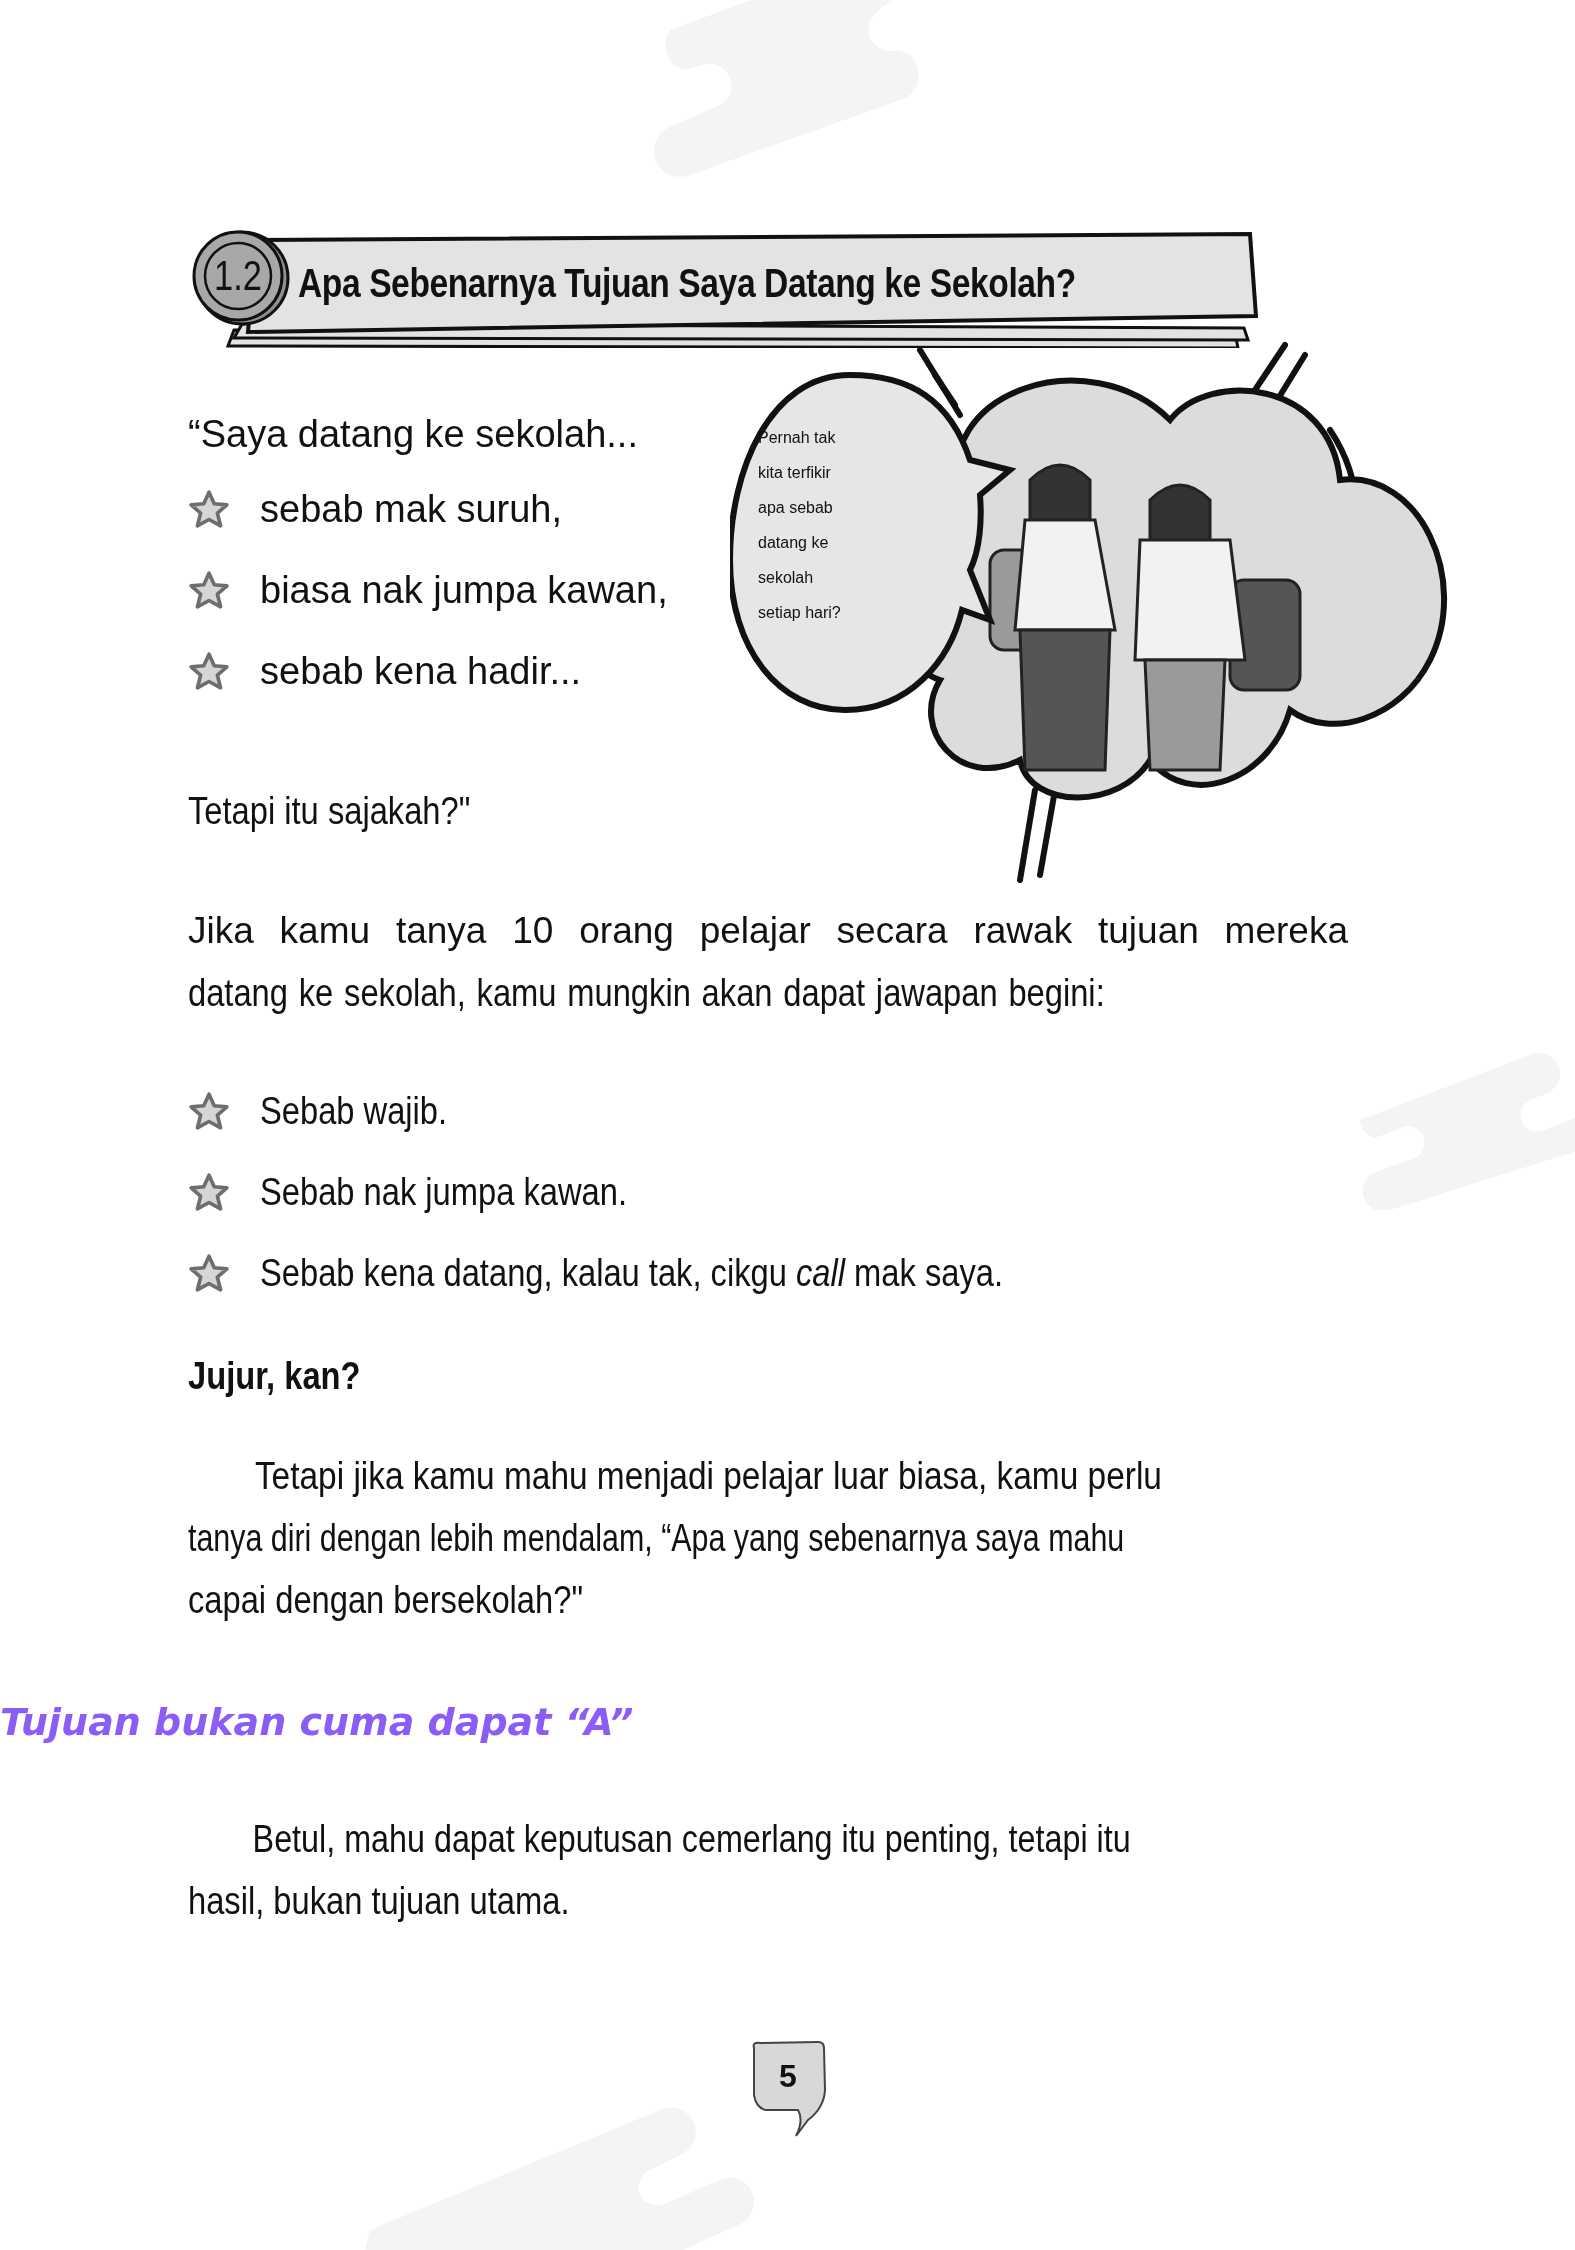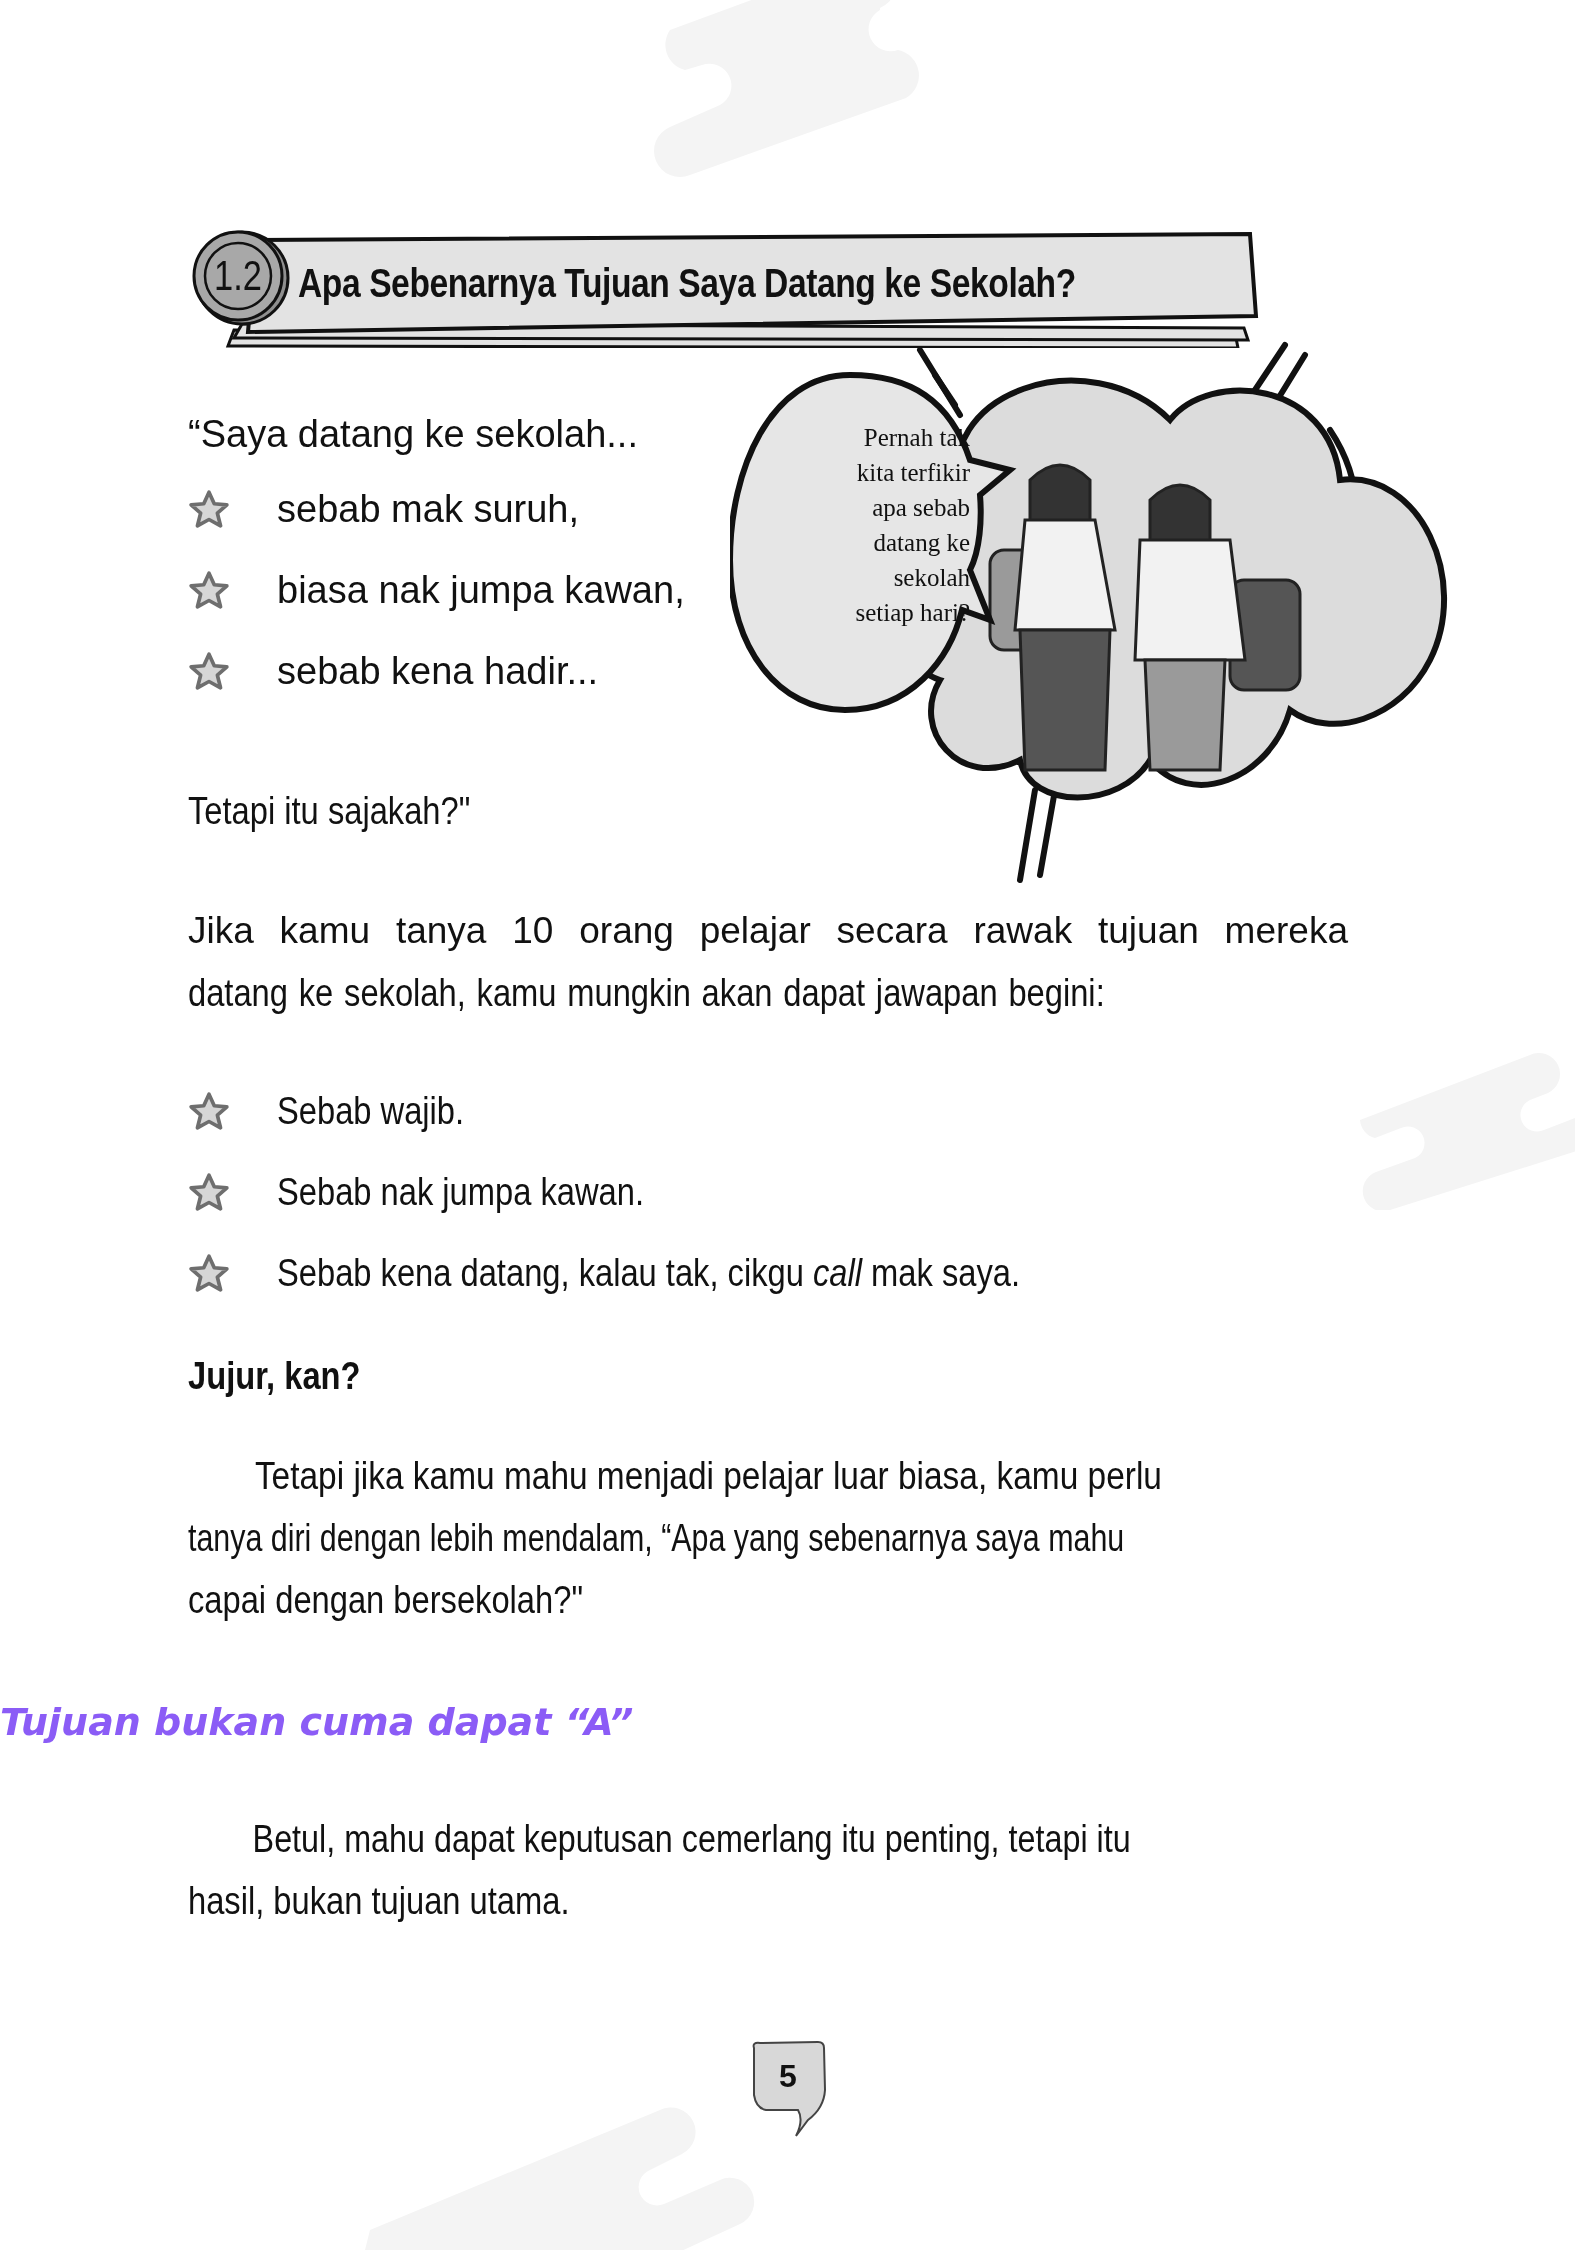--- a/index.html
+++ b/index.html
@@ -25,38 +25,38 @@
   .badge-num {
     position:absolute; left:22px; top:18px; width:60px; height:60px;
     text-align:center; line-height:60px; font-size:42px; color:#111;
     transform:scaleX(0.82);
   }
 
   .text { position:absolute; font-size:38px; line-height:62px; color:#111; white-space:nowrap; }
   .cond { transform:scaleX(0.86); transform-origin:left top; }
   .intro { left:188px; top:403px; }
   .bullets { position:absolute; left:188px; }
-  .bullet { position:absolute; left:0; height:62px; display:flex; align-items:center; white-space:nowrap;gap:17px; }
+  .bullet { position:absolute; left:0; height:62px; display:flex; align-items:center; white-space:nowrap; }
   .star { width:42px; height:42px; margin-right:30px; flex:none; }
   .bullet-text { font-size:38px; color:#111; }
   .b2 .bullet-text { transform:scaleX(0.86); transform-origin:left center; display:inline-block; }
 
   .para { position:absolute; left:188px; width:1200px; font-size:38px; line-height:62px; color:#111; }
   .para .line { display:block; white-space:nowrap; transform:scaleX(0.86); transform-origin:left top; }
   .justify .line { text-align:justify; text-align-last:justify; width:1160px; transform:none; font-size:37px; word-spacing:2px;}
   .indent { padding-left:76px; }
   .bold { font-weight:bold; }
   .subhead {
     position:absolute; left:0; width:1575px; top:1700px; 
     font-family:"DejaVu Sans", sans-serif; font-weight:bold; font-style:italic;
     font-size:38px; color:#8b5cf6;
   }
   .bubble-text {
-    position:absolute; left:758px; top:420px; width:212px; text-align:right;
-    font-family:Liberation Serif, serif; font-size:25px; line-height:35px; color:#111;
+    position:absolute; left:758px; top:420px; width:212px; text-align:left;
+    font-family:Liberation Sans, sans-serif; font-size:16px; line-height:35px; color:#111;
   }
   .page-num {
     position:absolute; left:748px; top:2040px; width:80px; height:80px;
   }
   .page-num-text { position:absolute; left:0; top:18px; width:80px; text-align:center; font-size:32px; font-weight:bold; color:#111; }
 </style>
 </head>
 <body>
 
 <svg class="wm" style="left:630px;top:-30px" width="320" height="230" viewBox="0 0 320 230">

